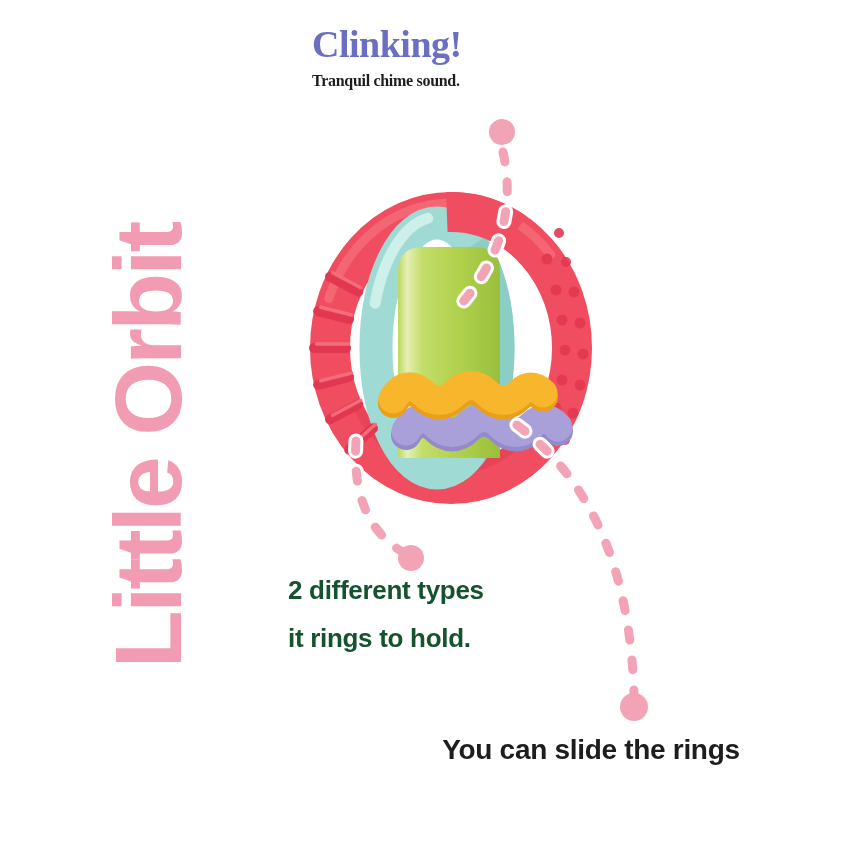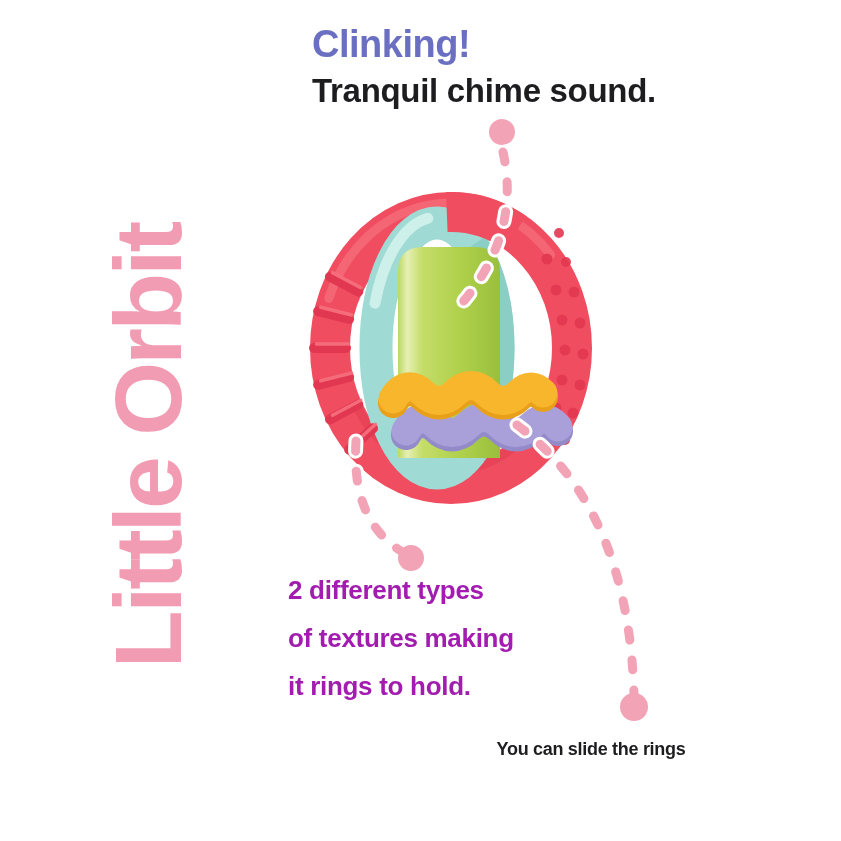--- a/index.html
+++ b/index.html
@@ -7,30 +7,30 @@
     position:relative;width:841px;height:841px;background:#fff;overflow:hidden;
     font-family:"Liberation Sans","DejaVu Sans",sans-serif;
   }
   .toy-svg{position:absolute;left:0;top:0;z-index:1;}
   .vertical-title{
     position:absolute;left:148px;top:446px;z-index:2;
     transform:translate(-50%,-50%) rotate(-90deg);
     white-space:nowrap;font-size:95px;font-weight:800;letter-spacing:-3px;
     color:#F29CB4;
   }
-  .heading-block{position:absolute;left:312px;top:22px;z-index:2;}
+  .heading-block{position:absolute;left:312px;top:22px;z-index:2;font-family:Liberation Serif, serif;}
   .heading{font-size:38px;font-weight:800;letter-spacing:-0.5px;color:#6B6FC2;line-height:44px;}
-  .subheading{font-size:33px;font-weight:700;color:#1D1D1F;margin-top:6px;letter-spacing:-0.3px;}
+  .subheading{font-size:16px;font-weight:700;color:#1D1D1F;margin-top:6px;letter-spacing:-0.3px;}
   .texture-text{
     position:absolute;left:288px;top:566px;z-index:2;
-    font-size:26px;font-weight:700;color:#a21caf;line-height:48px;letter-spacing:-0.3px;
+    font-size:26px;font-weight:700;color:#14532d;line-height:48px;letter-spacing:-0.3px;
   }
   .slide-text{
     position:absolute;left:440px;top:726px;width:302px;z-index:2;text-align:center;
-    font-size:18px;font-weight:700;color:#1D1D1F;line-height:47px;letter-spacing:-0.3px;
+    font-size:28px;font-weight:700;color:#1D1D1F;line-height:47px;letter-spacing:-0.3px;
   }
 </style>
 </head>
 <body>
 
 <div class="canvas">
 
   <svg class="toy-svg" width="841" height="841" viewBox="0 0 841 841">
     <defs>
       <linearGradient id="gradGreen" x1="0" y1="0" x2="1" y2="0">
@@ -124,21 +124,20 @@
 
   <div class="vertical-title">Little Orbit</div>
 
   <div class="heading-block">
     <div class="heading">Clinking!</div>
     <div class="subheading">Tranquil chime sound.</div>
   </div>
 
   <div class="texture-text">
     <div>2 different types</div>
-    <div>of textures making</div>
     <div>it rings to hold.</div>
   </div>
 
   <div class="slide-text">
     <div>You can slide the rings</div>
   </div>
 
 </div>
 
 </body></html>

